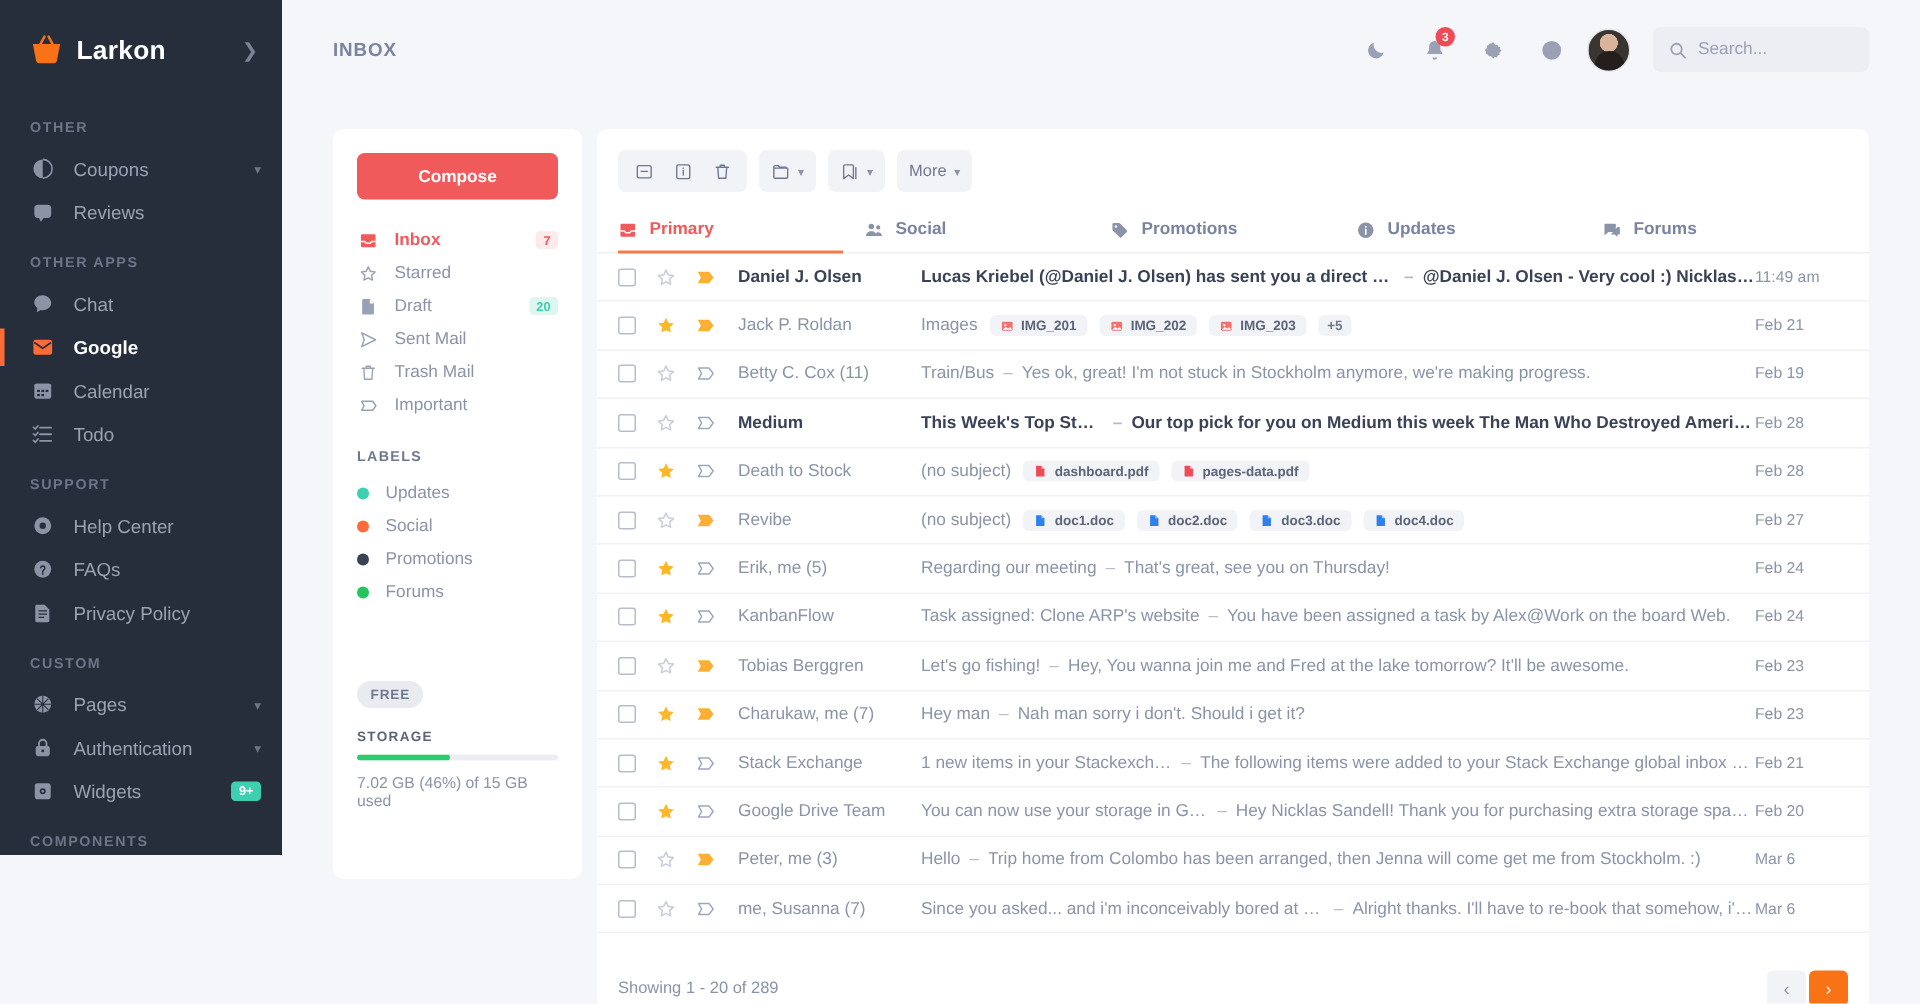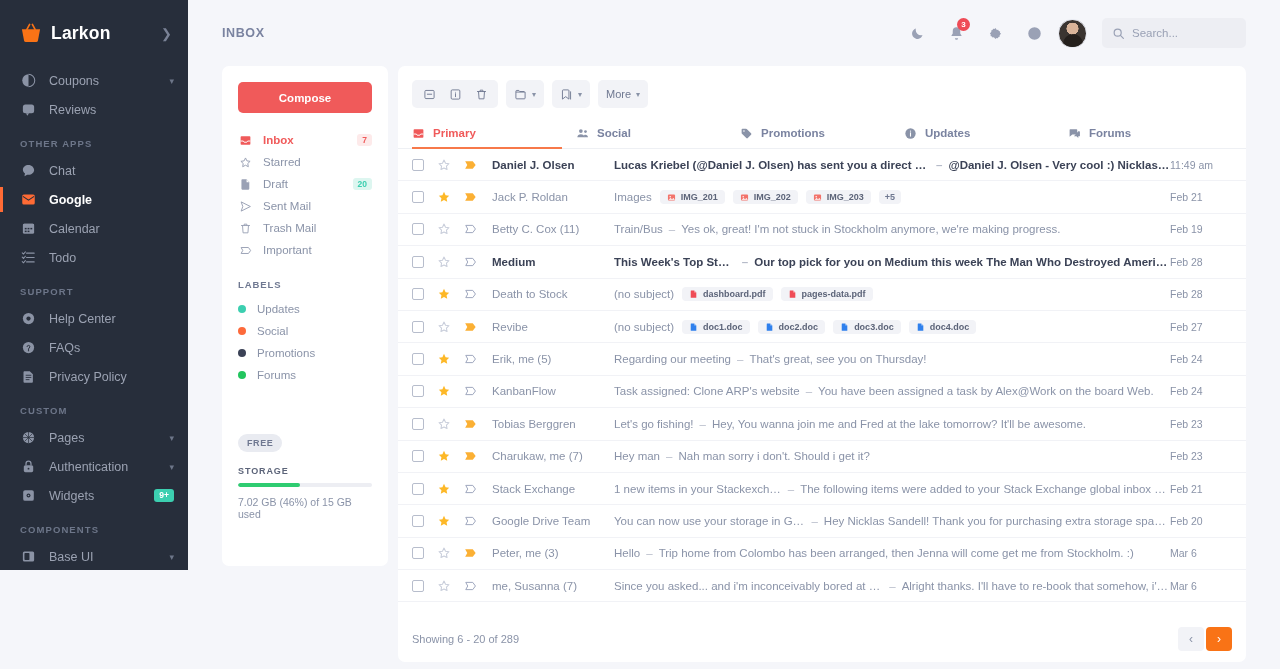--- a/index.html
+++ b/index.html
@@ -54,21 +54,21 @@
     content:""; position:absolute; left:0; top:2px; bottom:2px;
     width: 3px; background: #ff6b35;
   }
   .chev { color:#6d7689; font-size: 9px; margin-left: 6px; }
   .nav-badge {
     background: #3ccfb0; color:#fff; font-size: 8.5px; font-weight:700;
     border-radius: 3px; padding: 2px 5px; line-height: 1;
   }
 
   
-  .main { flex: 1; height: 669px; display:flex; flex-direction: column; min-width:0; }
+  .main { flex: 1; height: 669px; display:flex; flex-direction: column; min-width:0;gap:20px; }
 
   .topbar {
     height: 66px; display: flex; align-items: center;
     padding: 0 34px 0 34px; flex: 0 0 66px;
   }
   .page-title {
     color: #7a83a0; font-size: 12.5px; font-weight: 700; letter-spacing: .6px;
   }
   .topbar-right { margin-left: auto; display:flex; align-items:center; gap: 9px; }
   .tb-icon {
@@ -243,20 +243,21 @@
     <span class="brand-logo">
       <svg viewBox="0 0 24 22" width="22" height="20">
           <path d="M2 7h20l-2.4 12.5a2 2 0 0 1-2 1.5H6.4a2 2 0 0 1-2-1.5L2 7z" fill="#f97316"></path>
           <path d="M7.5 7 10.5 1.5M16.5 7 13.5 1.5" stroke="#f97316" stroke-width="1.8" fill="none" stroke-linecap="round"></path>
         </svg>
     </span>
     <span class="brand-name">Larkon</span>
     <span class="brand-toggle">❯</span>
   </div>
   <div id="nav-root">
+      <div class="nav-section">OTHER</div>
       <div class="nav-item">
         <span class="ico">
           <svg width="15" height="15" viewBox="0 0 24 24" fill="currentColor">
             <path d="M12 2a10 10 0 0 0 0 20z"></path>
             <path d="M12 2a10 10 0 0 1 0 20" fill="none" stroke="currentColor" stroke-width="1.7"></path>
           </svg>
         </span>
         <span class="nav-label">Coupons</span>
         <span class="chev">▾</span>
       </div>
@@ -1002,21 +1003,21 @@
             <span class="sender">me, Susanna (7)</span>
             <span class="body">
               <span class="txt">Since you asked... and i'm inconceivably bored at the train station</span>
               <span class="sep">–</span>
               <span class="txt">Alright thanks. I'll have to re-book that somehow, i'll get back to ...</span>
             </span>
             <span class="date">Mar 6</span>
           </div>
         </div>
       <div class="mail-footer">
-        <div class="showing">Showing 6 - 20 of 289</div>
+        <div class="showing">Showing 1 - 20 of 289</div>
         <div class="pager">
           <div class="pg">‹</div>
           <div class="pg next">›</div>
         </div>
       </div>
     </div>
 
   </div>
 </div>
 

